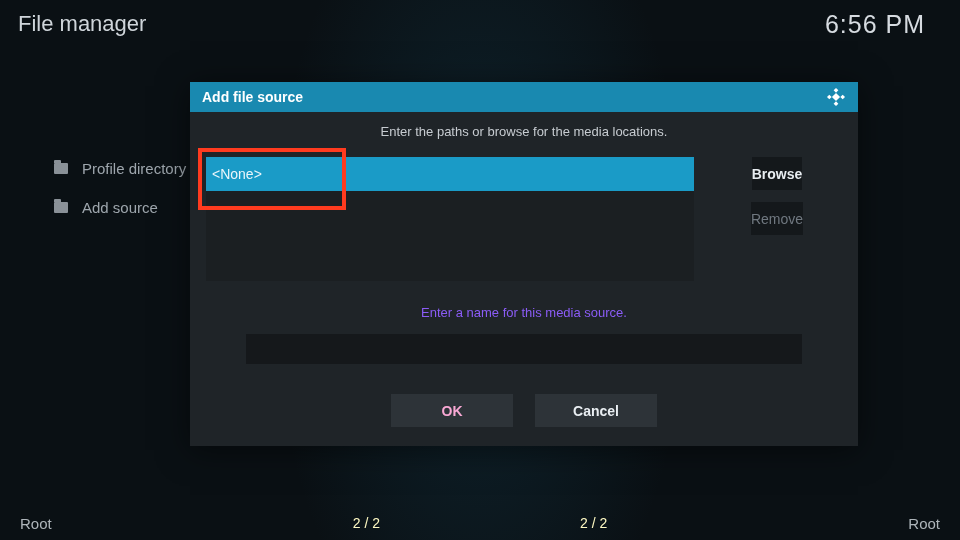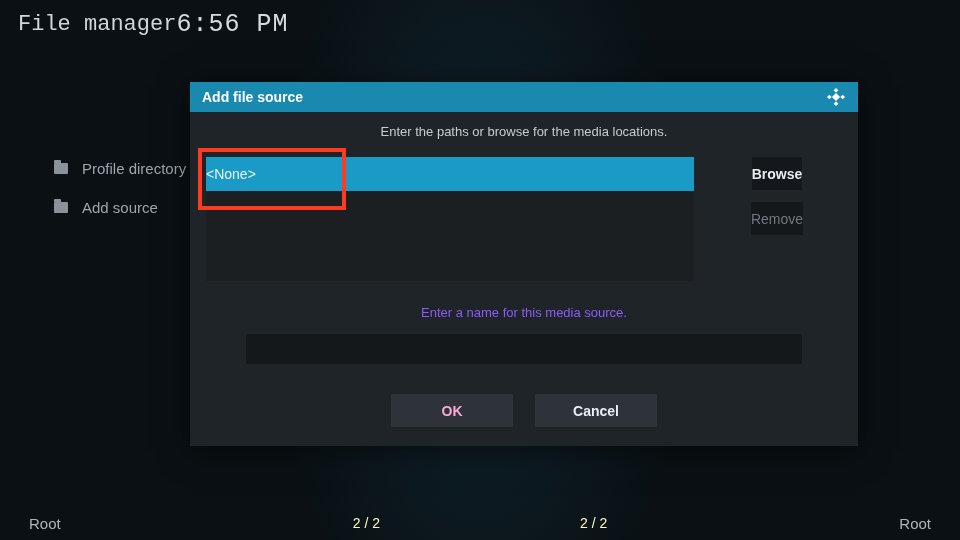--- a/index.html
+++ b/index.html
@@ -7,22 +7,22 @@
   body { background: #0a1014; color: #b8c0c6; position: relative; }
   
   .bg-gradient {
     position: absolute; inset: 0;
     background: radial-gradient(ellipse 300px 600px at 50% 50%, rgba(30,100,130,0.25) 0%, rgba(10,20,28,0.0) 70%), #0a1014;
     z-index: 0;
   }
 
   .topbar {
     position: absolute; top: 0; left: 0; right: 0; height: 48px;
-    display: flex; justify-content: flex-start; align-items: center;
-    padding: 0 12px 0 18px; z-index: 2; font-family: Liberation Mono, monospace;
+    display: flex; justify-content: space-between; align-items: center;
+    padding: 0 35px 0 18px; z-index: 2;
   }
   .app-title { font-size: 22px; font-weight: 400; color: #cfd5da; }
   .clock { font-size: 25px; font-weight: 300; color: #d6dbe0; letter-spacing: 1px; }
 
   .sidebar {
     position: absolute; top: 160px; left: 18px; z-index: 2;
     display: flex; flex-direction: column; gap: 22px;
   }
   .side-item { display: flex; align-items: center; gap: 14px; font-size: 15px; color: #9ea6ad; cursor: pointer; margin-left: 36px; }
   .folder-ic { width: 14px; height: 11px; background: #8a9198; border-radius: 1px; position: relative; }
@@ -40,21 +40,21 @@
   .kodi-ic { width: 20px; height: 20px; position: relative; }
   .kodi-ic svg { width: 20px; height: 20px; }
 
   .dlg-body { padding: 12px 16px 0 16px; text-align: center; }
   .instr { font-size: 13px; color: #c7ccd1; margin-bottom: 18px; }
 
   .paths-row { display: flex; gap: 18px; margin-bottom: 24px; text-align:left; }
   .paths-list { flex: 1; background: #1b1f22; height: 124px; }
   .path-item {
     height: 34px; background: #1a9bc7; display: flex; align-items: center;
-    padding: 0 0; color: #eaf6fb; font-size: 14px; cursor: pointer;
+    padding: 0 6px; color: #eaf6fb; font-size: 14px; cursor: pointer;
   }
   .highlight-box {
     position: absolute; left: 198px; top: 148px; width: 148px; height: 62px;
     border: 4px solid #ff3b1f; z-index: 8; pointer-events: none;
   }
 
   .btn-col { width: 130px; display: flex; flex-direction: column; gap: 12px; align-items: center; }
   .btn {
     height: 33px; background: #14181b; color: #e8edf1; font-size: 14px; font-weight: 600;
     display: flex; align-items: center; justify-content: center; cursor: pointer;
@@ -70,21 +70,21 @@
   .act-btn {
     width: 122px; height: 33px; background: #2d3338; color: #b6bdc3; font-size: 14px; font-weight: 600;
     display: flex; align-items: center; justify-content: center; cursor: pointer;
   }
   .act-btn.primary { color: #e9eef2; }
   .act-btn.dim-txt { color: #f9a8d4; }
 
   .bottombar {
     position: absolute; left: 0; right: 0; bottom: 0; height: 34px;
     display: flex; align-items: center; justify-content: space-between;
-    padding: 0 29px; font-size: 15px; color: #aeb5ba; z-index: 2;
+    padding: 0 20px; font-size: 15px; color: #aeb5ba; z-index: 2;
   }
   .bb-center { position:absolute; left:0; right:0; display:flex; justify-content:center; gap: 200px; font-size: 14px; color:#fef9c3; }
 </style>
 </head>
 <body>
 
 <div class="bg-gradient"></div>
 
 <div class="topbar">
   <div class="app-title">File manager</div>

